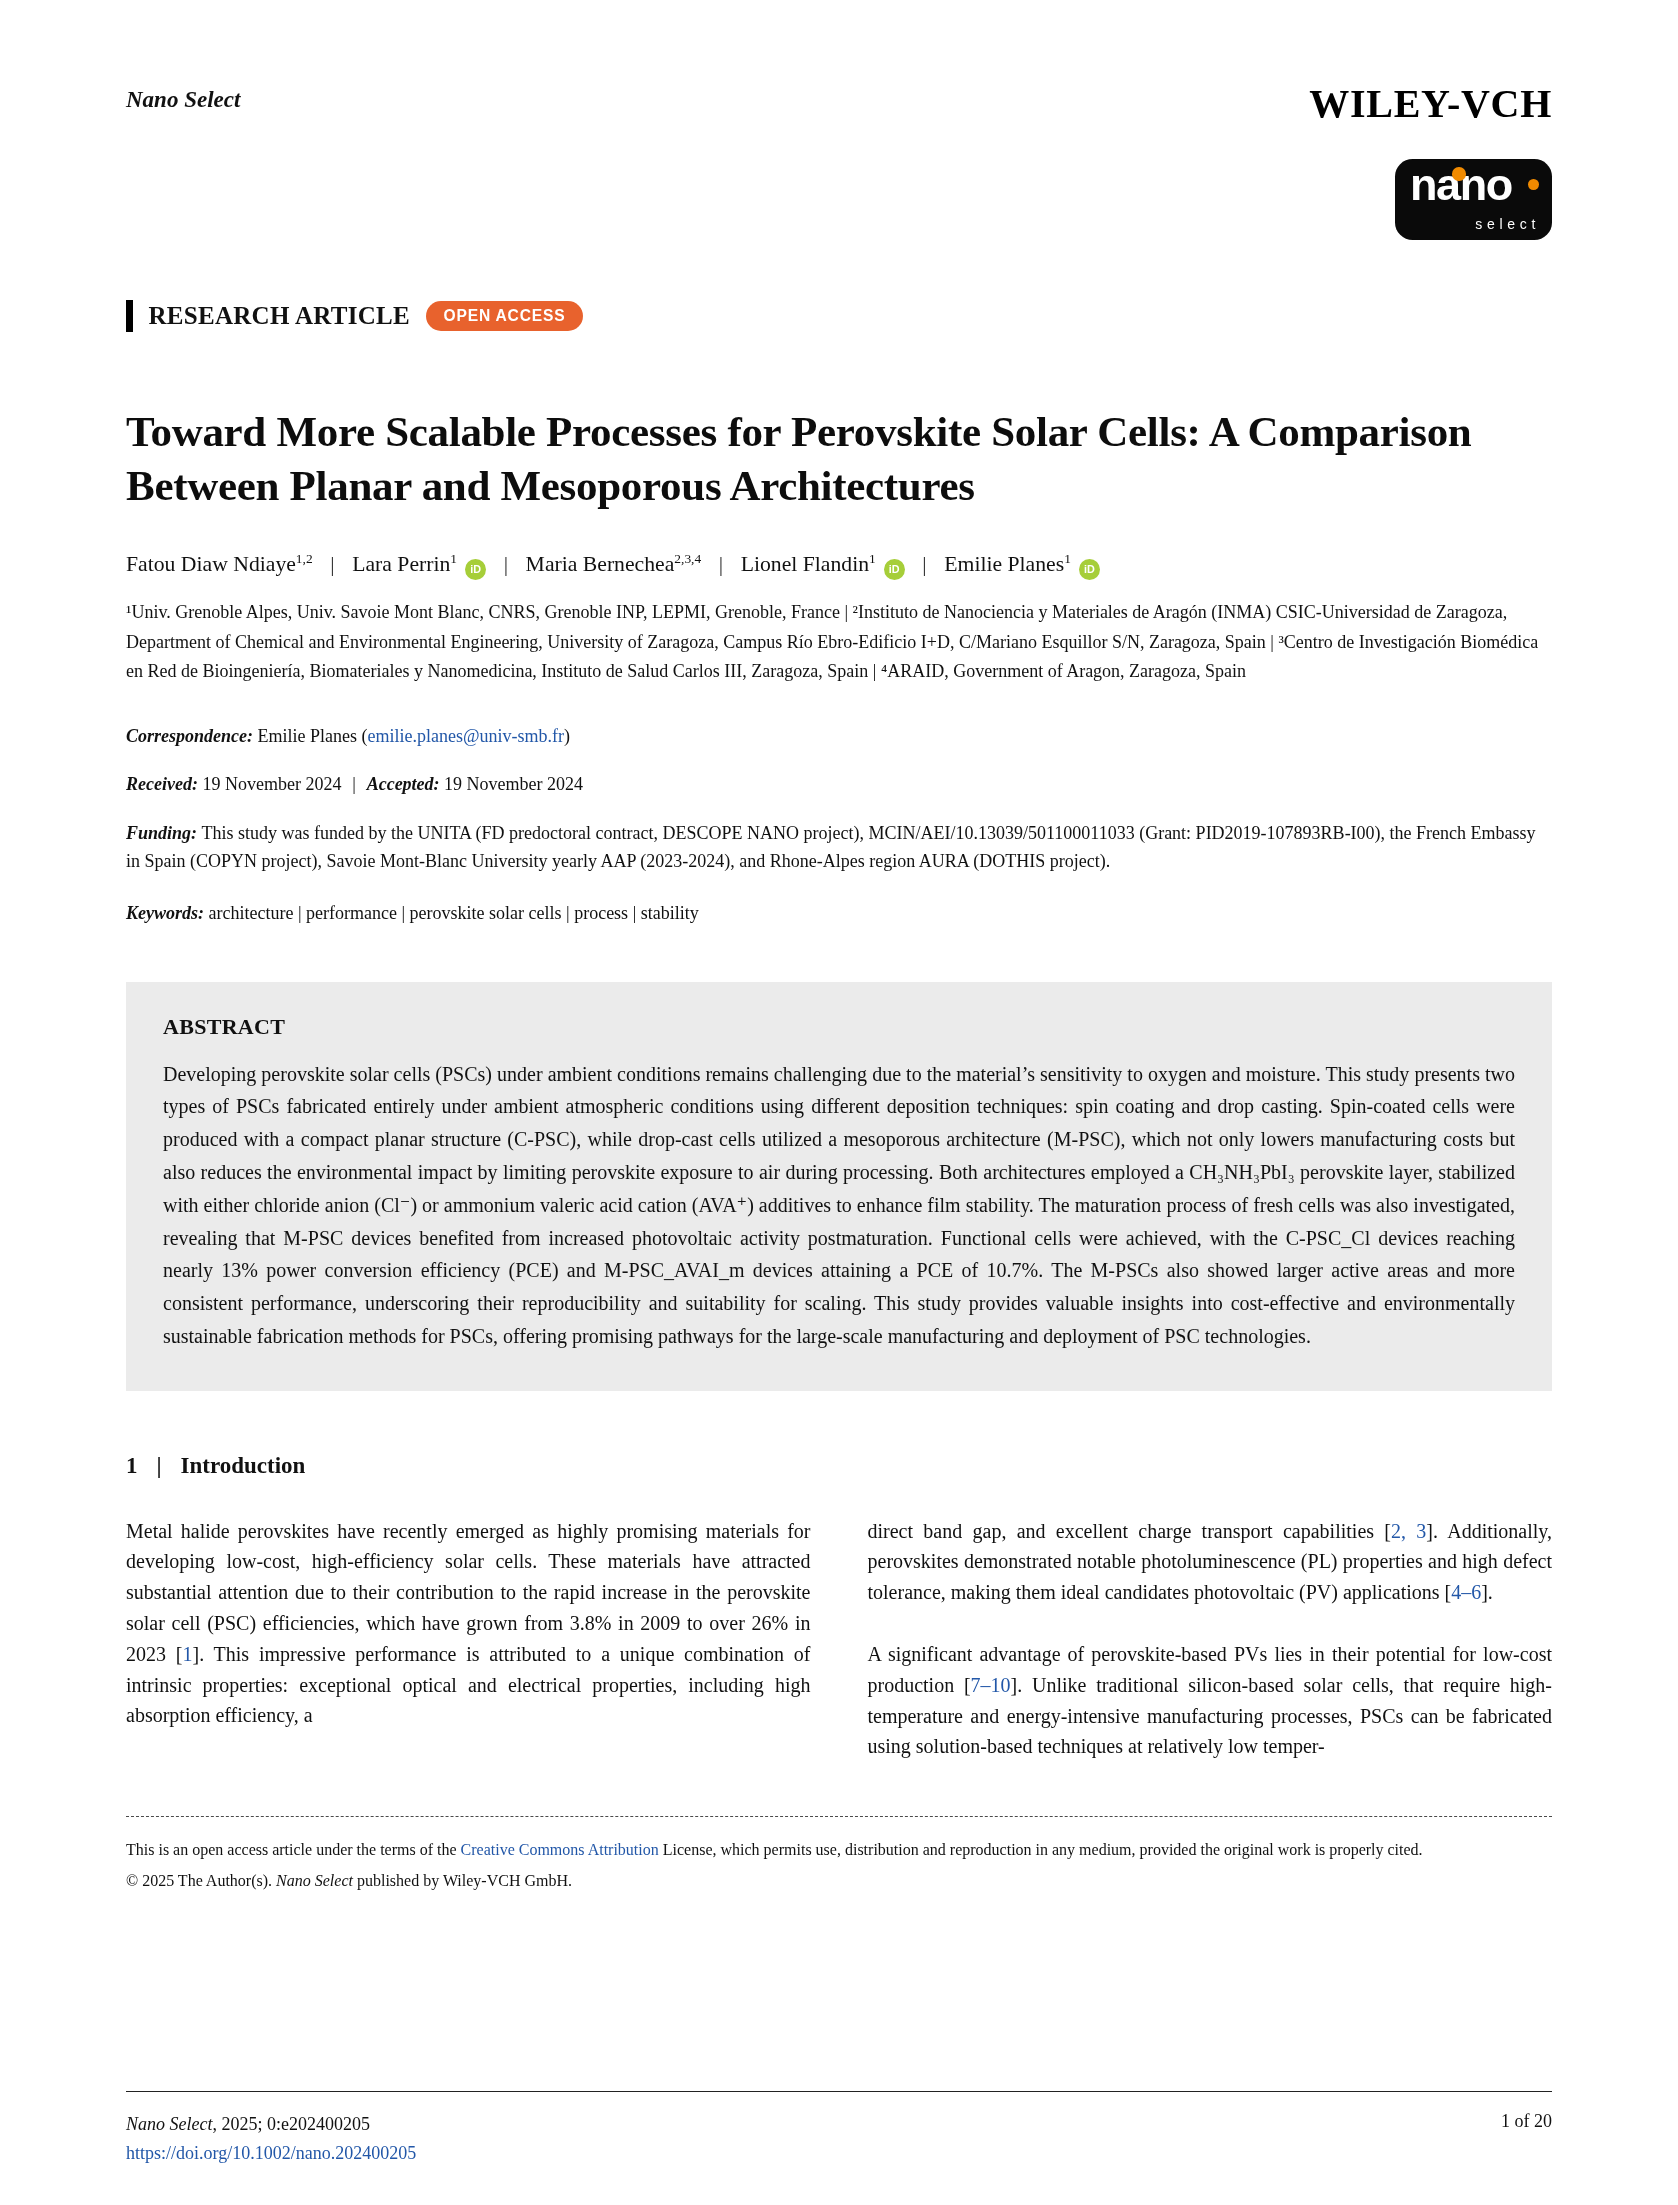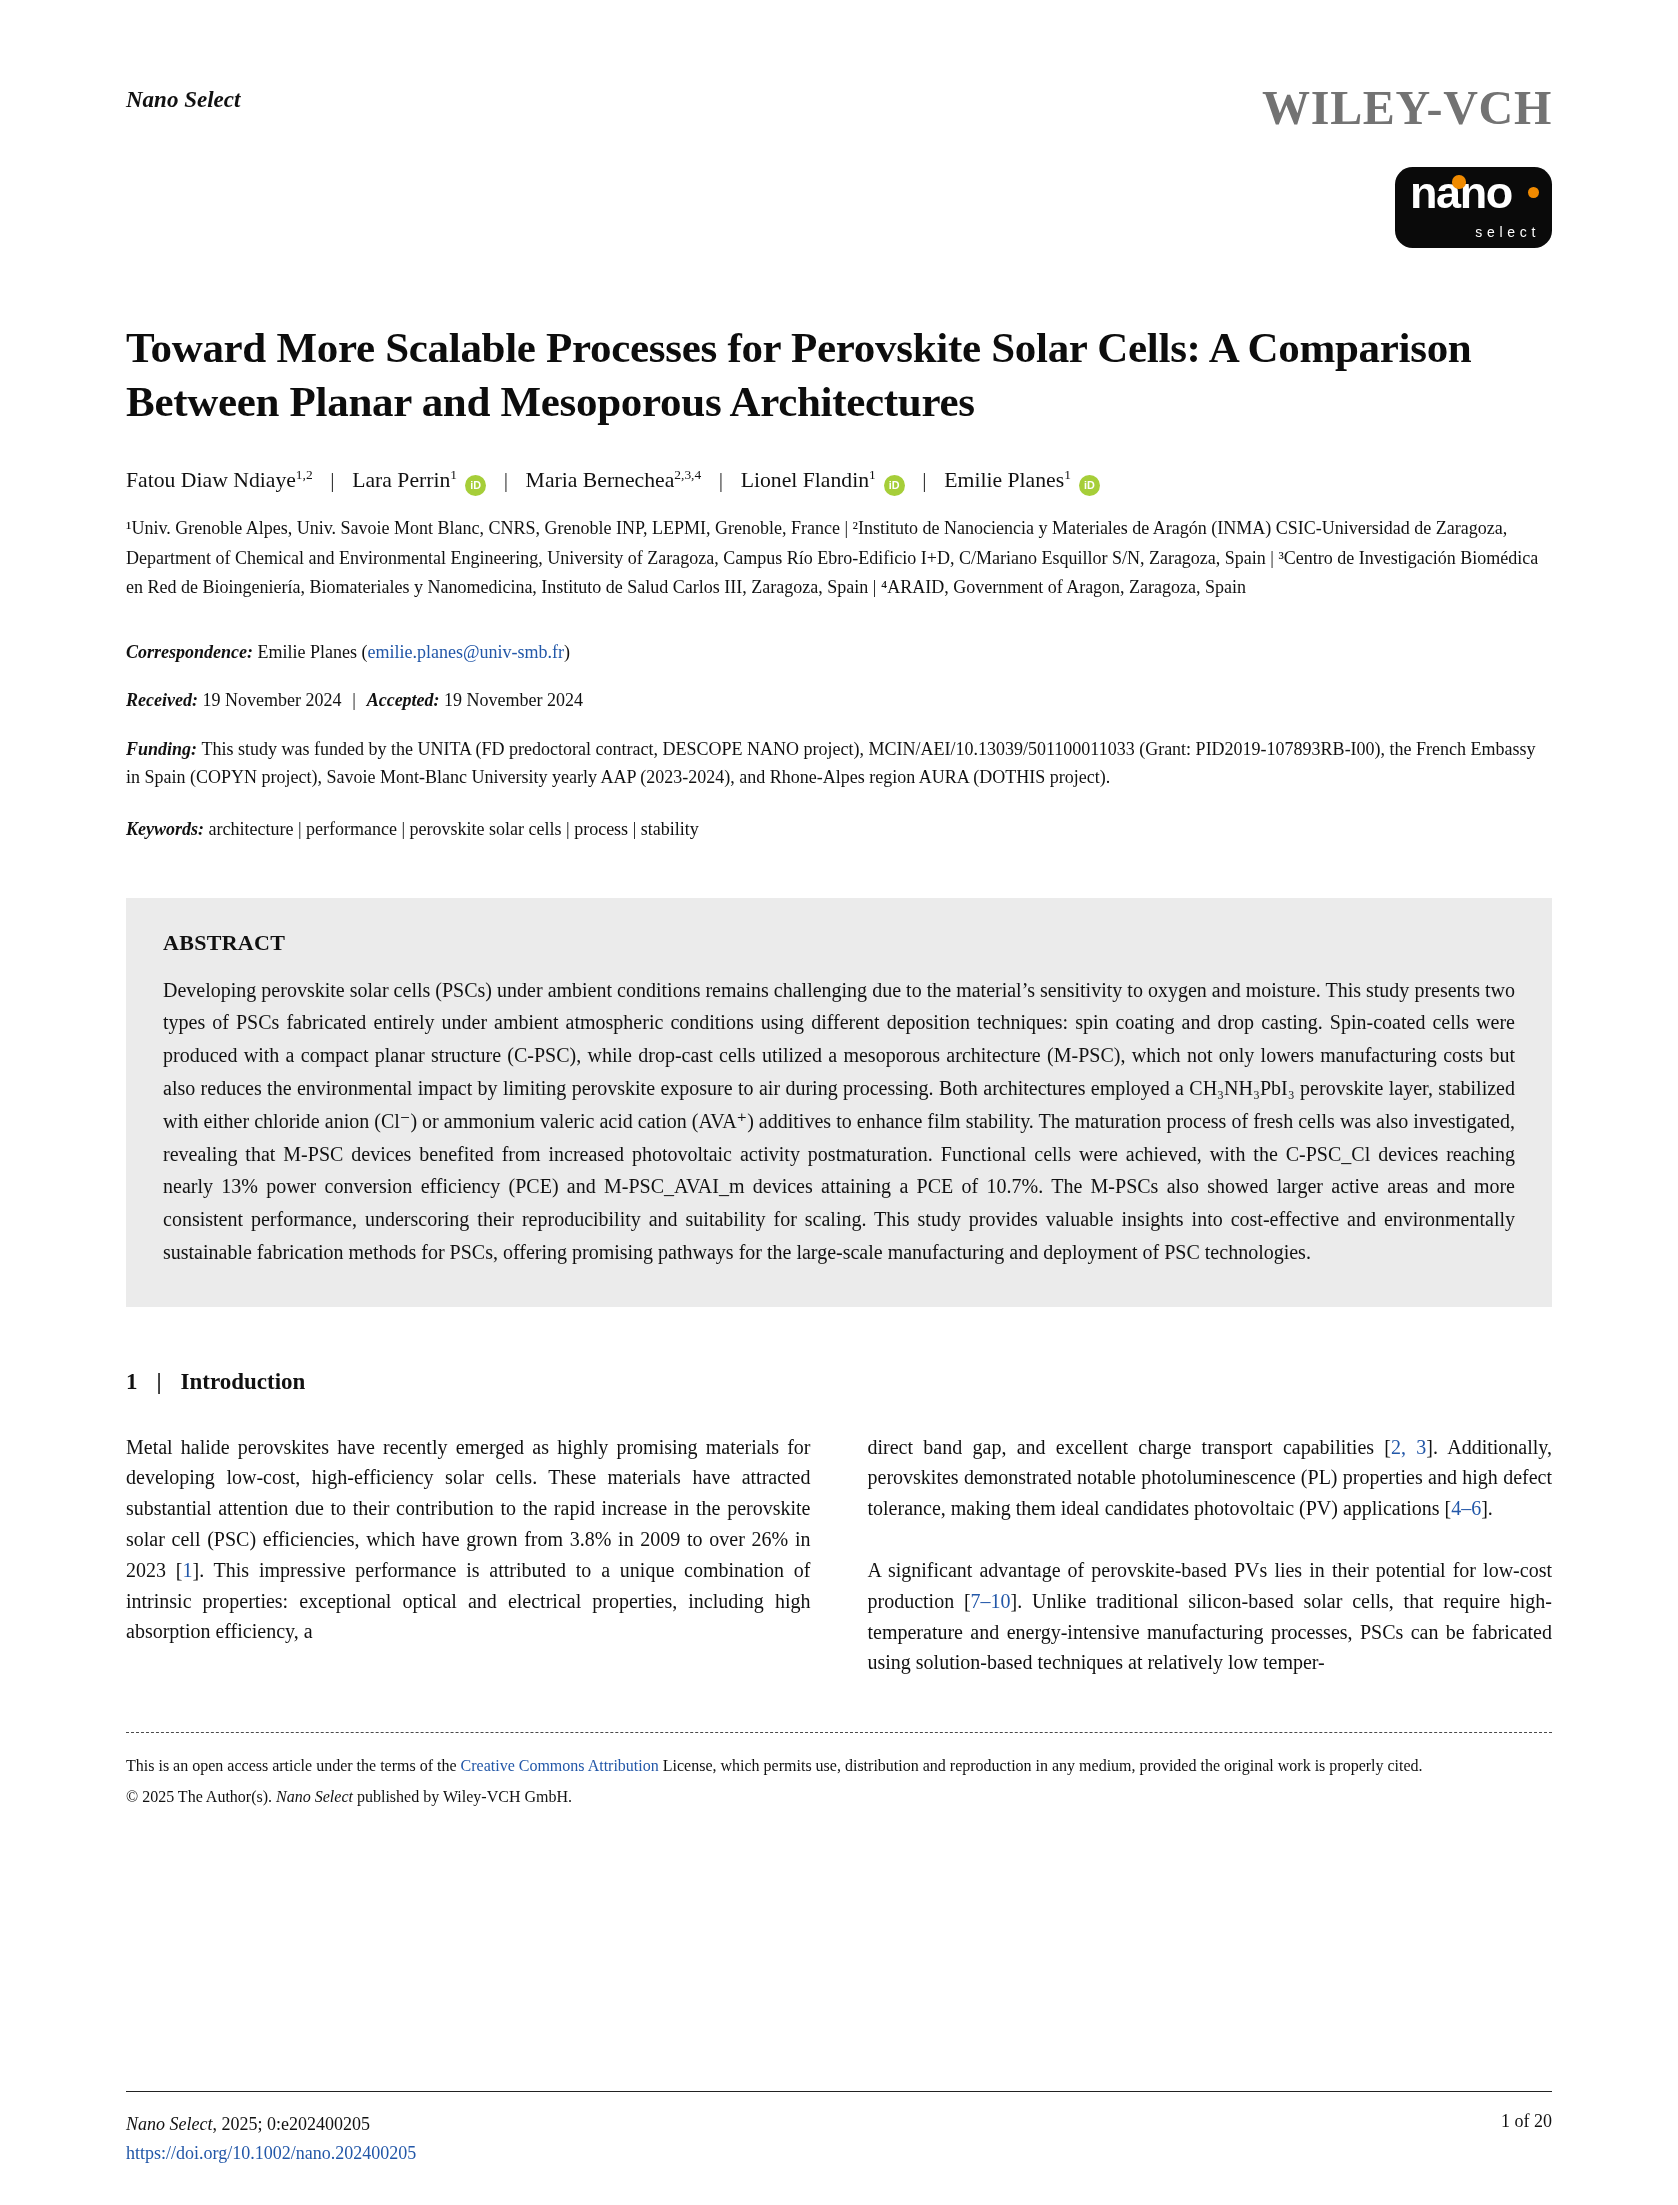--- a/index.html
+++ b/index.html
@@ -13,21 +13,21 @@
 
   .lnk { color:var(--c-link,#2257A8); text-decoration:none; cursor:pointer; }
   .bold { font-weight:bold;font-style:italic; }
   .ital { font-style:italic; }
   .supr { font-size:62%; vertical-align:super; line-height:0; }
   .sep  { padding:0 10.8px; }
 
   
   .header-row { display:flex; justify-content:space-between; align-items:flex-start; }
   .journal-name { font-size:23px; font-weight:bold; font-style:italic; padding-top:6.8px; }
-  .wiley-logo { font-size:48px; font-weight:bold; letter-spacing:0.7px; color:#737373; }
+  .wiley-logo { font-size:40px; font-weight:bold; letter-spacing:0.7px; color:#000000; }
 
   .logo-row { display:flex; justify-content:flex-end; margin-top:32px; }
   .nano-logo { position:relative; width:157px; height:81px; background:#0a0a0a; border-radius:17.6px; }
   .nano-word {
     position:absolute; left:15px; top:0px;
     font-family:"Liberation Sans",sans-serif; font-weight:bold;
     color:#ffffff; font-size:45px; letter-spacing:-1.4px;text-align:right;
   }
   .nano-dot { position:absolute; border-radius:50%; background:var(--c-logo_orange,#F08A00); }
   .nano-dot-1 { width:13.5px; height:13.5px; left:57px; top:8px; }
@@ -106,20 +106,25 @@
 
   <div class="logo-row">
     <div class="nano-logo">
       <span class="nano-word">nano</span>
       <span class="nano-dot nano-dot-1"></span>
       <span class="nano-dot nano-dot-2"></span>
       <span class="nano-select-word">select</span>
     </div>
   </div>
 
+  <div class="research-row">
+    <span class="black-bar"></span>
+    <span class="research-label">RESEARCH ARTICLE</span>
+    <span class="oa-badge">OPEN ACCESS</span>
+  </div>
 
   <h1 class="article-title">Toward More Scalable Processes for Perovskite Solar Cells: A Comparison Between Planar and Mesoporous Architectures</h1>
 
   <div class="authors-line">
     <span class="author"><span>Fatou Diaw Ndiaye</span><sup class="supr">1,2</sup></span><span class="author-sep">|</span><span class="author"><span>Lara Perrin</span><sup class="supr">1</sup><span class="orcid">iD</span></span><span class="author-sep">|</span><span class="author"><span>Maria Bernechea</span><sup class="supr">2,3,4</sup></span><span class="author-sep">|</span><span class="author"><span>Lionel Flandin</span><sup class="supr">1</sup><span class="orcid">iD</span></span><span class="author-sep">|</span><span class="author"><span>Emilie Planes</span><sup class="supr">1</sup><span class="orcid">iD</span></span>
   </div>
 
   <div class="affiliations">¹Univ. Grenoble Alpes, Univ. Savoie Mont Blanc, CNRS, Grenoble INP, LEPMI, Grenoble, France | ²Instituto de Nanociencia y Materiales de Aragón (INMA) CSIC-Universidad de Zaragoza, Department of Chemical and Environmental Engineering, University of Zaragoza, Campus Río Ebro-Edificio I+D, C/Mariano Esquillor S/N, Zaragoza, Spain | ³Centro de Investigación Biomédica en Red de Bioingeniería, Biomateriales y Nanomedicina, Instituto de Salud Carlos III, Zaragoza, Spain | ⁴ARAID, Government of Aragon, Zaragoza, Spain</div>
 
   <div class="meta-line correspondence"><span class="bold">Correspondence: </span><span>Emilie Planes (</span><a href="#" class="lnk">emilie.planes@univ-smb.fr</a><span>)</span></div>

